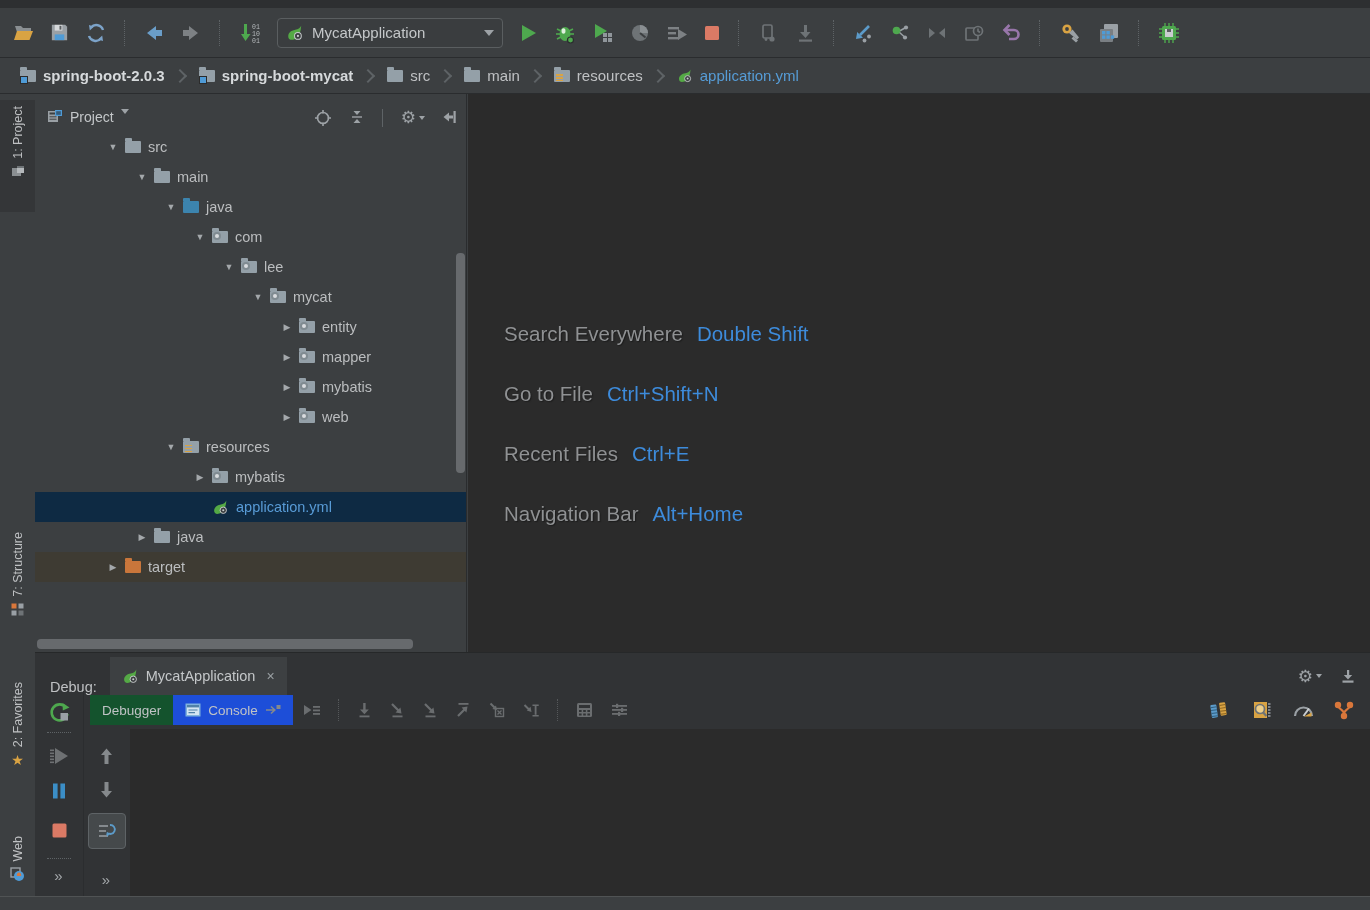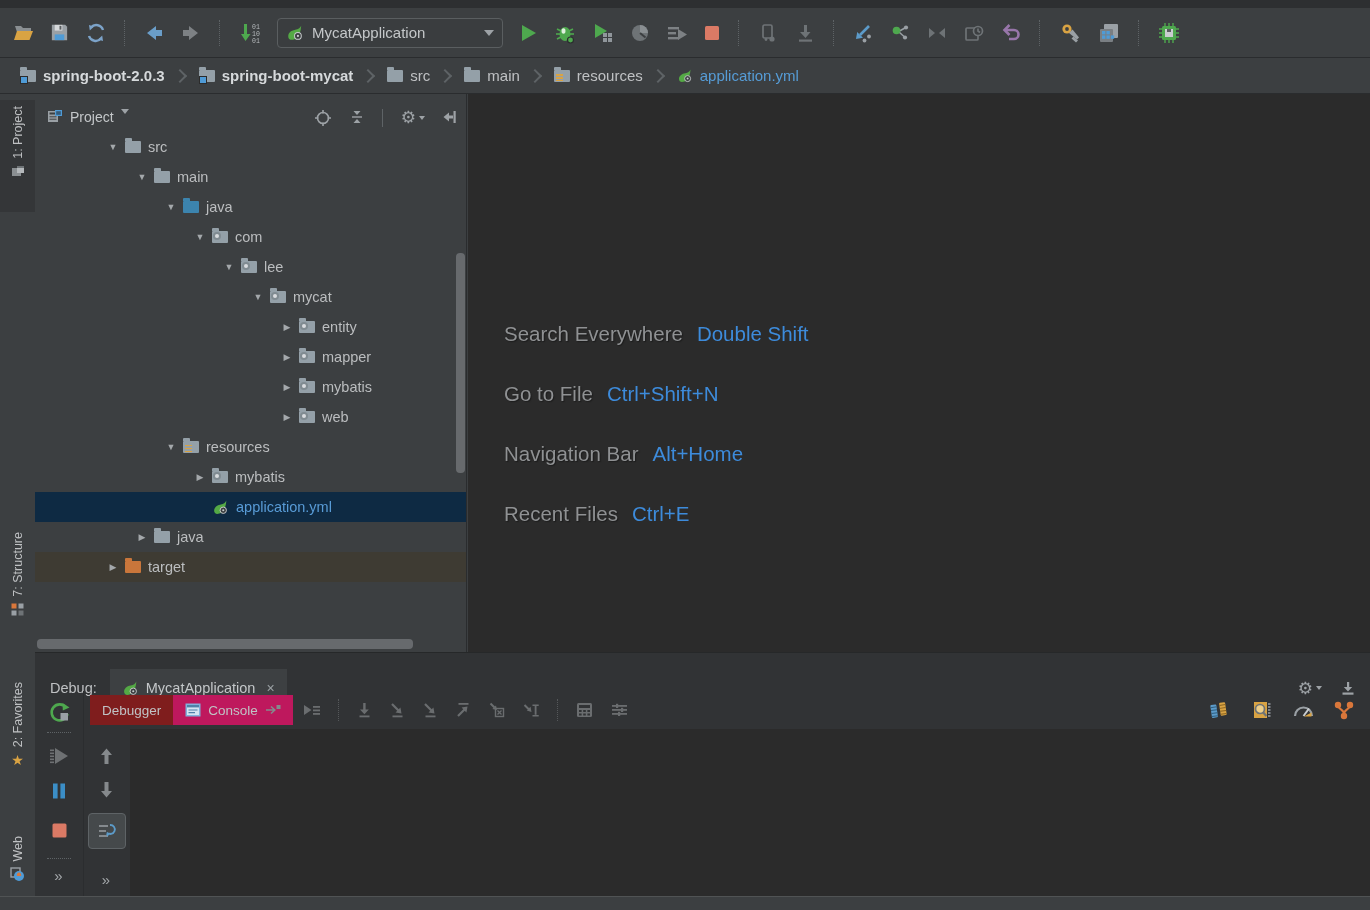--- a/index.html
+++ b/index.html
@@ -78,31 +78,31 @@
 
   
   .editor{left:468px;top:94px;width:902px;height:558px;background:#2B2B2B}
   .hints{position:absolute;left:36px;top:224px;display:flex;flex-direction:column;gap:32px}
   .hintrow{height:28px;display:flex;align-items:flex-end;gap:14px;font-size:20.5px}
   .hintrow .act{color:#8F9193;text-shadow:1px 1px 1px #1d1d1d}
   .hintrow .key{color:#3D8BDB}
 
   
   .dbg{left:35px;top:652px;width:1335px;height:244px;background:#313335;border-top:1px solid #262829}
-  .dbg-r1{position:absolute;left:0;top:16px;width:100%;height:38px;display:flex;align-items:center}
+  .dbg-r1{position:absolute;left:0;top:4px;width:100%;height:38px;display:flex;align-items:flex-end}
   .dbg-r1 .dlabel{font-size:14.5px;color:#BFC1C3;margin-left:15px}
   .sess-tab{display:flex;align-items:center;gap:7px;height:38px;padding:0 12px;
             background:#3D4042;margin-left:13px}
   .sess-tab .slabel{font-size:14.5px;color:#C4C7C9}
   .sess-tab .x{color:#9AA0A3;font-size:14px;margin-left:4px;cursor:default}
   .dbg-r1-right{position:absolute;right:14px;top:0;height:38px;display:flex;align-items:center;gap:18px}
   .dbg-r2{position:absolute;left:55px;top:38px;height:38px;display:flex;align-items:center}
   .dtab{height:30px;display:flex;align-items:center;gap:7px;padding:0 12px;
-        font-size:13.5px;color:#C0C3C5;background:#7f1d1d}
-  .dtab.seltab{background:#be185d}
+        font-size:13.5px;color:#C0C3C5;background:#14532d}
+  .dtab.seltab{background:#1d4ed8}
   .dsep{width:1px;height:22px;border-left:1px dotted #55585A;margin:0 8px}
   .stepic{margin:0 9px;opacity:.95}
   .dbg-r2-right{position:absolute;right:16px;top:38px;height:38px;display:flex;align-items:center;gap:20px}
   .col1{position:absolute;left:0;top:38px;width:48px;height:206px;border-right:1px solid #2B2D2F;
         display:flex;flex-direction:column;align-items:center}
   .col2{position:absolute;left:48px;top:76px;width:47px;height:168px;border-right:1px solid #2B2D2F;
         display:flex;flex-direction:column;align-items:center}
   .dotsep{width:24px;border-top:1px dotted #5E6366;margin:8px 0}
   .morebtn{color:#A4A8AB;font-size:15px;letter-spacing:1px}
   .consarea{position:absolute;left:95px;top:76px;width:1240px;height:168px;background:#2B2B2B}
@@ -515,26 +515,26 @@
   <div class="hints">
     <div class="hintrow">
       <span class="act">Search Everywhere</span>
       <span class="key">Double Shift</span>
       </div>
     <div class="hintrow">
       <span class="act">Go to File</span>
       <span class="key">Ctrl+Shift+N</span>
       </div>
     <div class="hintrow">
+      <span class="act">Recent Files</span>
+      <span class="key">Ctrl+E</span>
+      </div>
+    <div class="hintrow">
       <span class="act">Navigation Bar</span>
       <span class="key">Alt+Home</span>
-      </div>
-    <div class="hintrow">
-      <span class="act">Recent Files</span>
-      <span class="key">Ctrl+E</span>
       </div>
   </div>
 </div>
 
 <div class="abs dbg">
   <div class="dbg-r1">
     <span class="dlabel">Debug:</span>
     <div class="sess-tab">
       <span class="ic">
         <svg width="17" height="17" viewBox="0 0 16 16">

